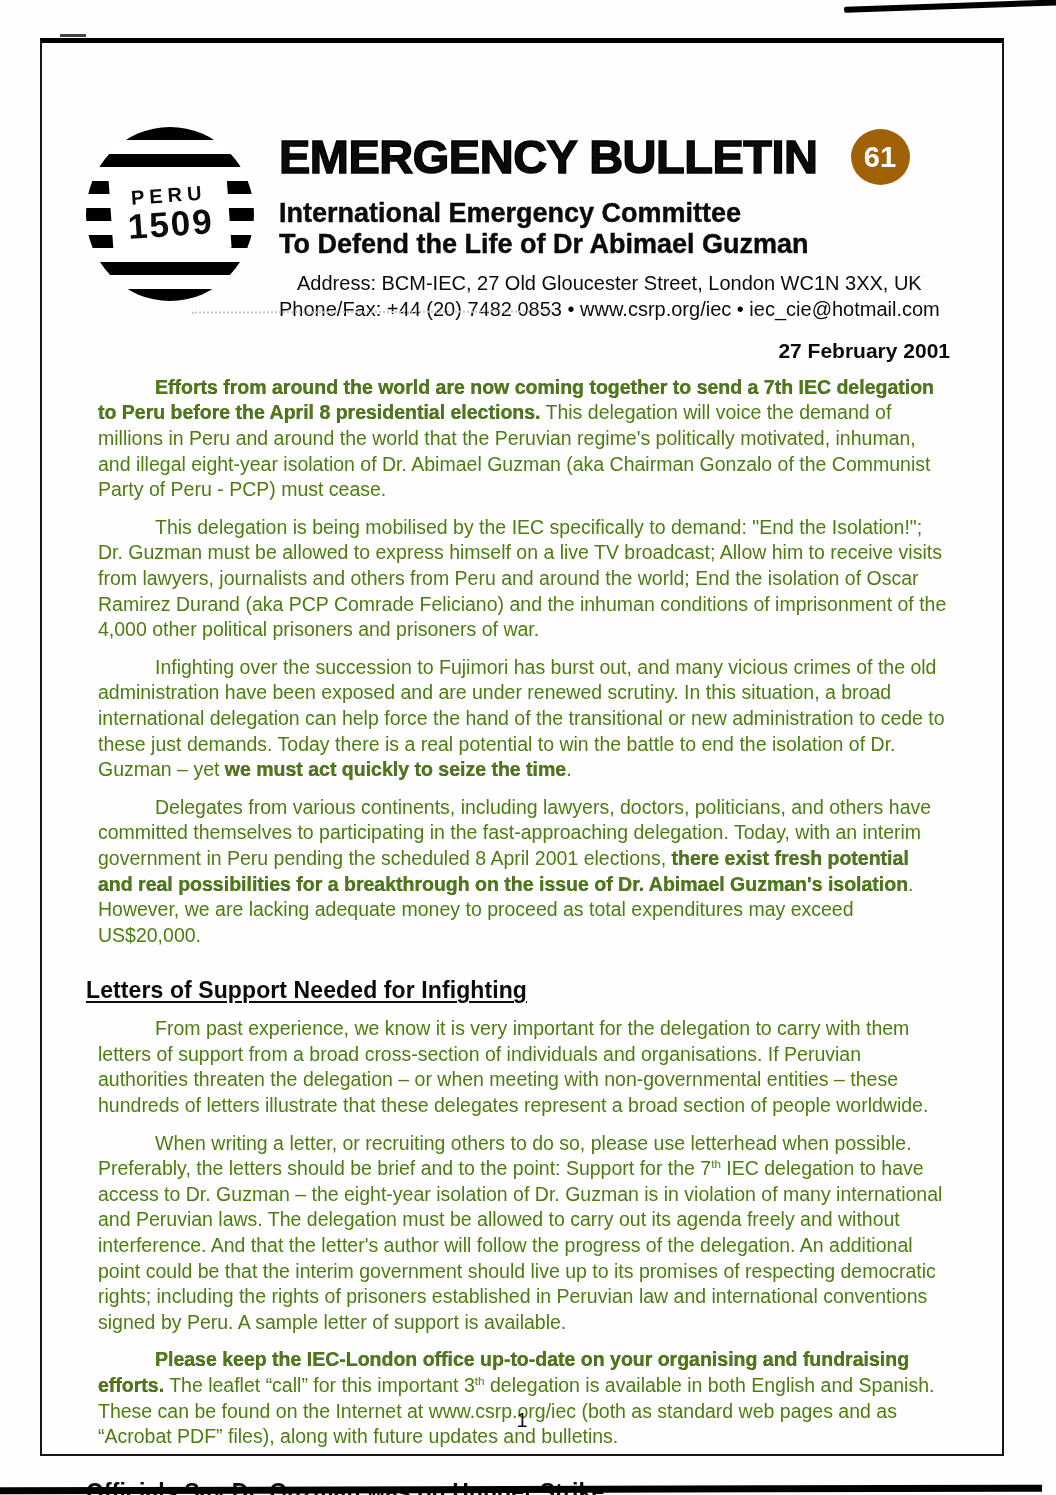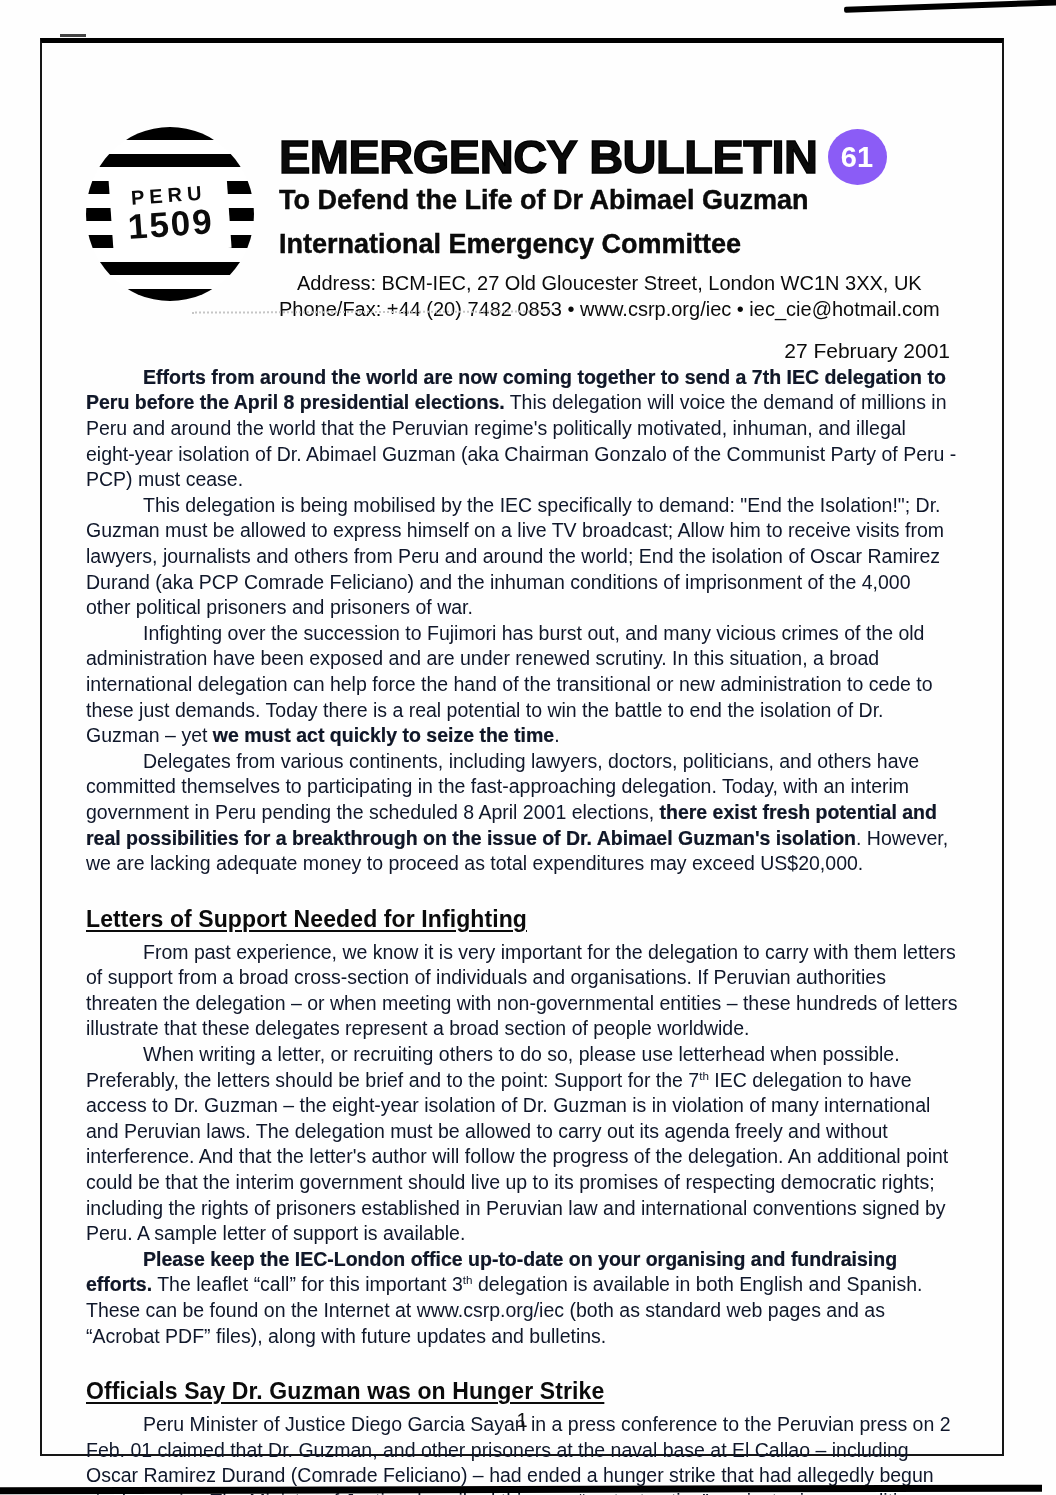--- a/index.html
+++ b/index.html
@@ -58,60 +58,60 @@
     position: absolute; left: 25px; top: 47px;
     width: 118px; height: 78px;
     background: #fff;
     transform: rotate(-4deg);
     display: flex; flex-direction: column; align-items: center; justify-content: center;
   }
   .logo-country { font-weight: bold; font-size: 20px; letter-spacing: 5px; line-height: 1.1; }
   .logo-number { font-weight: bold; font-size: 35px; letter-spacing: 2px; line-height: 1.05; }
 
   .header-text { margin-left: 25px; padding-top: 2px; }
-  .title-row { display: flex; align-items: center; gap: 10px; }
+  .title-row { display: flex; align-items: center; gap: 33px; }
   h1 {
     margin: 0; font-size: 47px; font-weight: bold; line-height: 1.05;
     letter-spacing: -0.5px; white-space: nowrap;
     -webkit-text-stroke: 1.4px #000;
   }
   .issue-badge {
     flex: none;
-    width: 59px; height: 56px; background: #8b5cf6; color: #fff;
+    width: 59px; height: 56px; background: #a16207; color: #fff;
     border-radius: 50%;
     display: flex; align-items: center; justify-content: center;
     font-size: 29px; font-weight: bold;
   }
   .org {
     font-size: 27px; font-weight: bold; line-height: 1.16;
     -webkit-text-stroke: 0.4px #000;
   }
   .org-first { margin-top: 13px; }
   .contact { font-size: 20px; line-height: 1.33; text-align: center; }
   .contact-first { margin-top: 9px; }
 
   .date {
-    text-align: right; font-weight: normal; font-size: 21px;
+    text-align: right; font-weight: bold; font-size: 21px;
     margin: 16px 10px 0 0;
   }
 
   
   main { margin-top: 2px; }
   h2 {
     font-size: 23px; font-weight: bold;
     margin: 29px 0 7px 0;
     text-decoration: underline;
     text-decoration-thickness: 2px;
     text-underline-offset: 3px;
     letter-spacing: 0.1px;
   }
   main section:first-child h2 { margin-top: 15px; }
   p {
-    margin: 0; font-size: 19.5px; line-height: 25.6px;
-    text-indent: 57px; color: #0f172a;
+    margin: 12px; font-size: 19.5px; line-height: 25.6px;
+    text-indent: 57px; color: #4d7c0f;
   }
   p b { -webkit-text-stroke: 0.2px #000; }
   sup { font-size: 0.6em; line-height: 0; }
 
   .page-number {
     position: absolute; bottom: 22px; left: 0; right: 0;
     text-align: center; font-size: 20px; color: #111;
   }
 </style>
 </head>
@@ -130,22 +130,22 @@
         <div class="logo-label">
           <span class="logo-country">PERU</span>
           <span class="logo-number">1509</span>
         </div>
       </div>
       <div class="header-text">
         <div class="title-row">
           <h1>EMERGENCY BULLETIN</h1>
           <span class="issue-badge">61</span>
         </div>
+        <div class="org org-first">International Emergency Committee</div>
         <div class="org">To Defend the Life of Dr Abimael Guzman</div>
-        <div class="org org-first">International Emergency Committee</div>
         <div class="contact contact-first">Address: BCM-IEC, 27 Old Gloucester Street, London WC1N 3XX, UK</div>
         <div class="contact">Phone/Fax: +44 (20) 7482 0853 • www.csrp.org/iec • iec_cie@hotmail.com</div>
       </div>
     </header>
 
     <div class="date">27 February 2001</div>
 
     <main>
         <section>
           <p><b>Efforts from around the world are now coming together to send a 7th IEC delegation to Peru before the April 8 presidential elections.</b><span> This delegation will voice the demand of millions in Peru and around the world that the Peruvian regime's politically motivated, inhuman, and illegal eight-year isolation of Dr. Abimael Guzman (aka Chairman Gonzalo of the Communist Party of Peru - PCP) must cease.</span></p>

